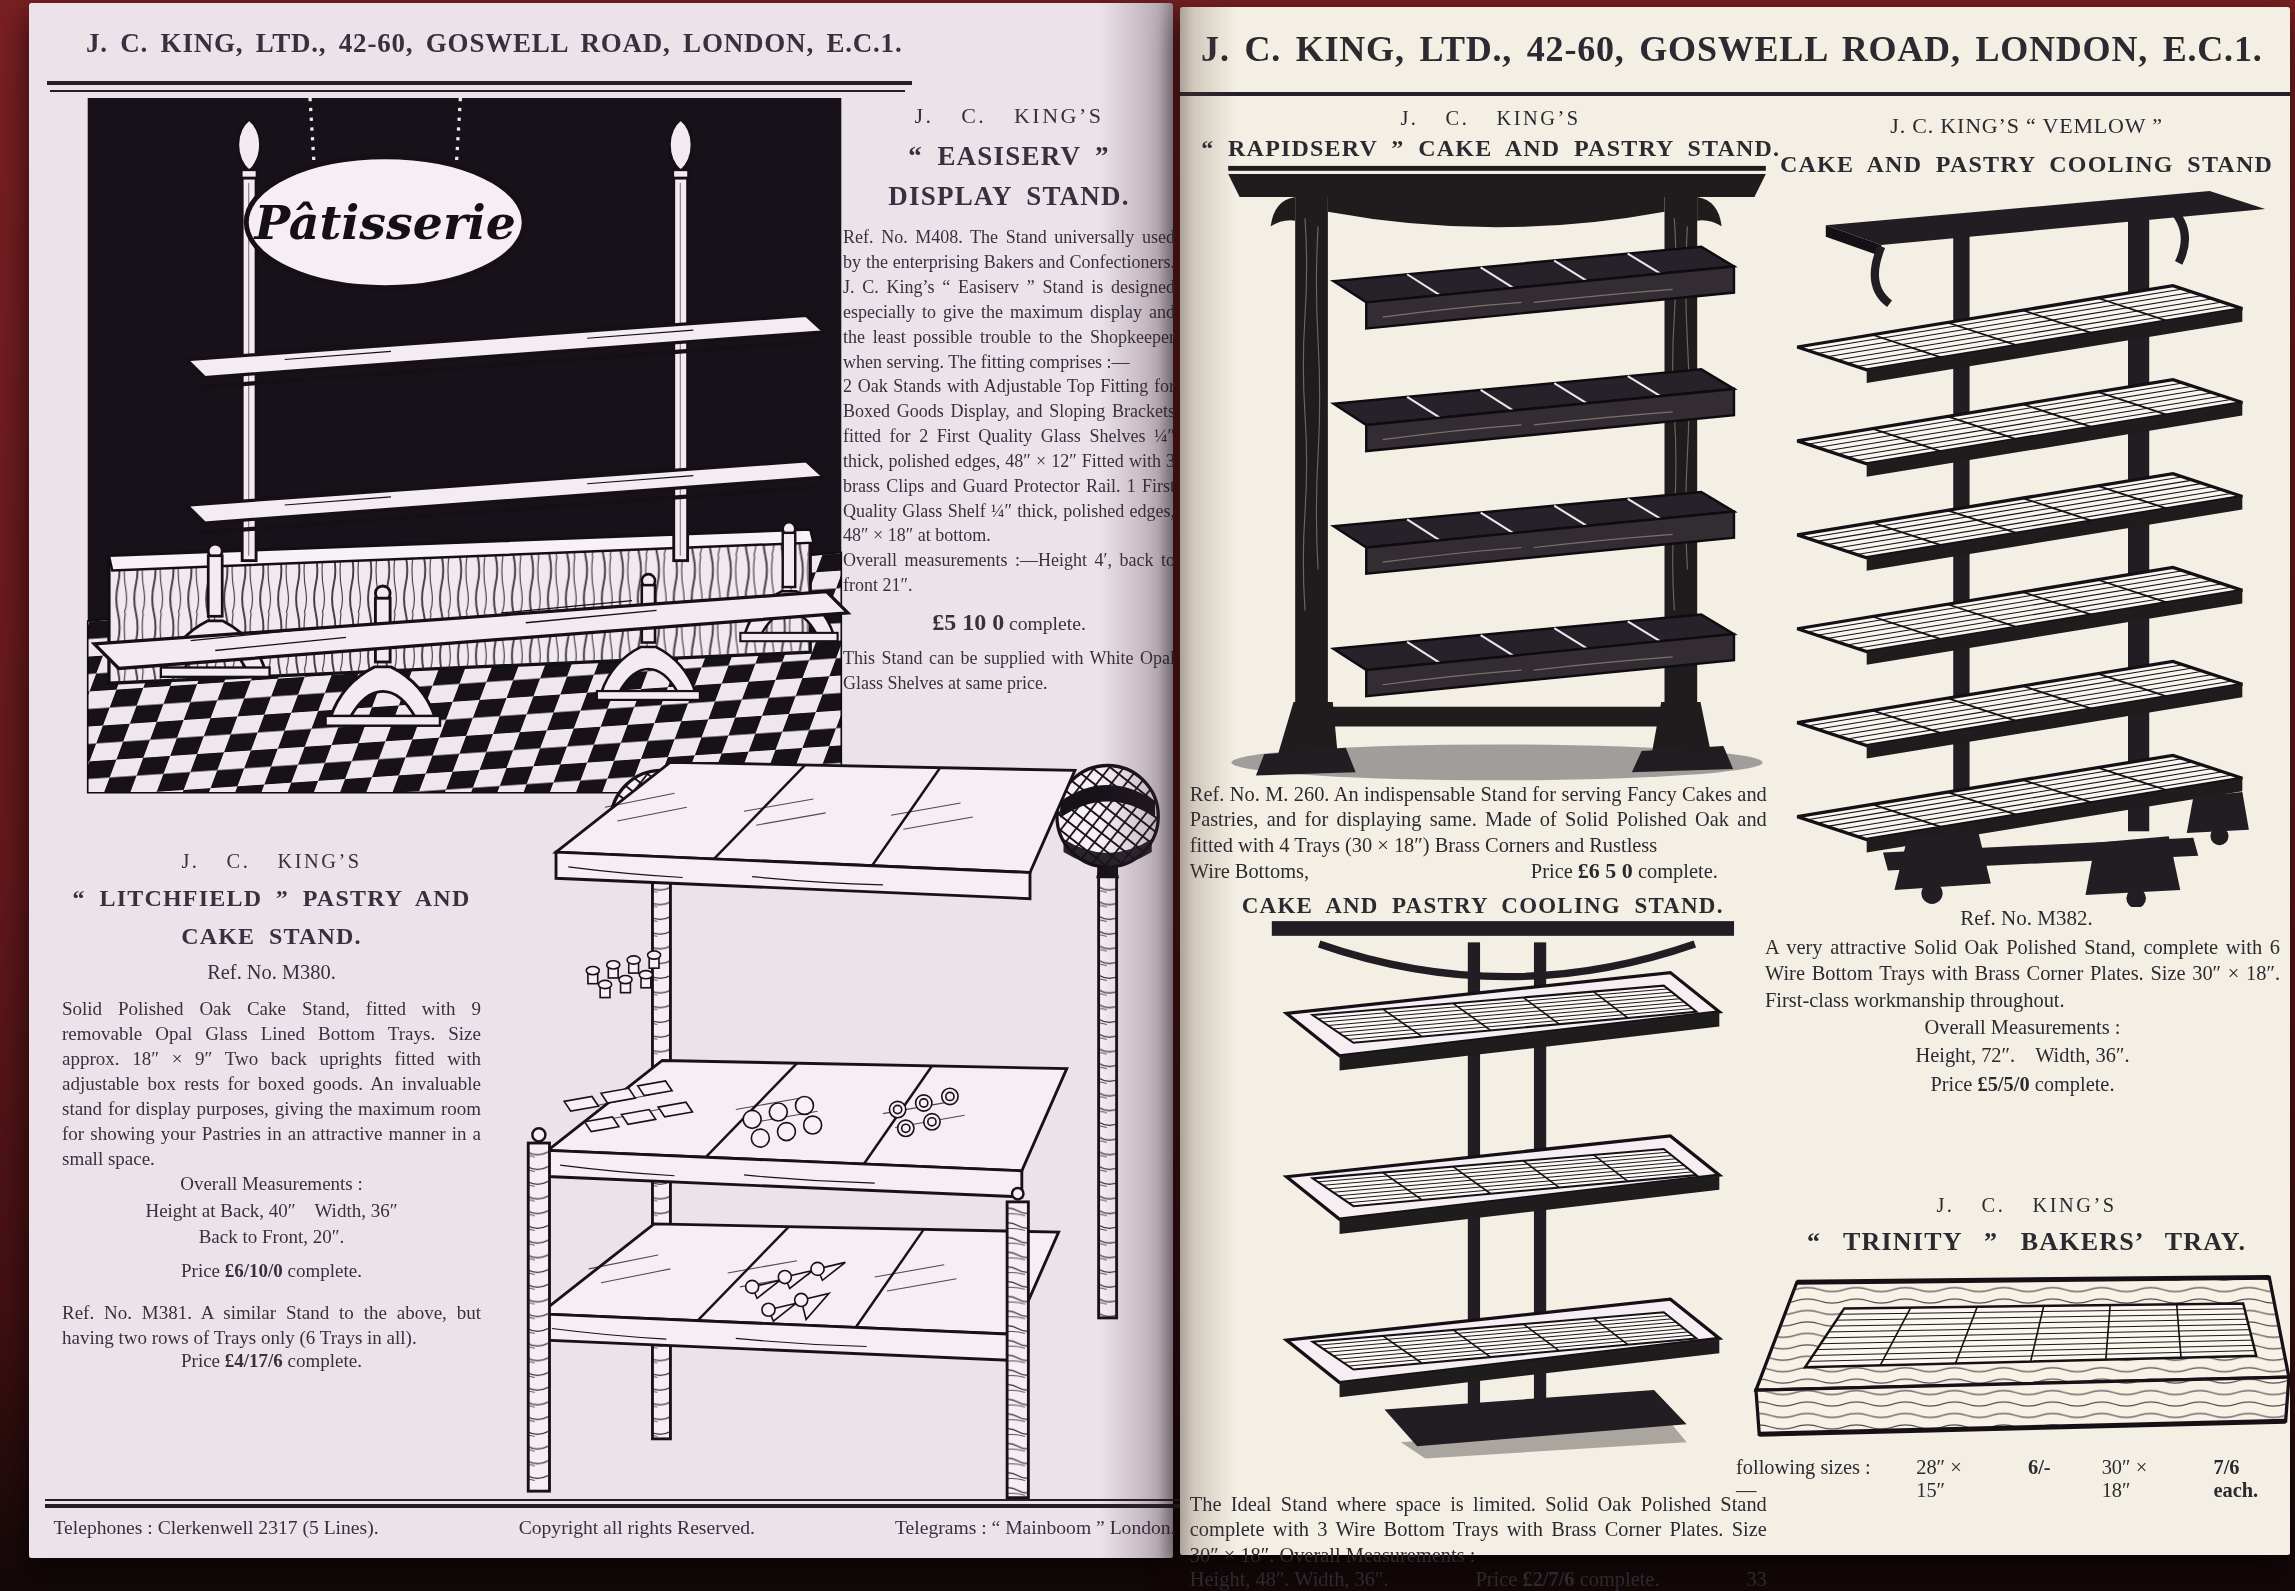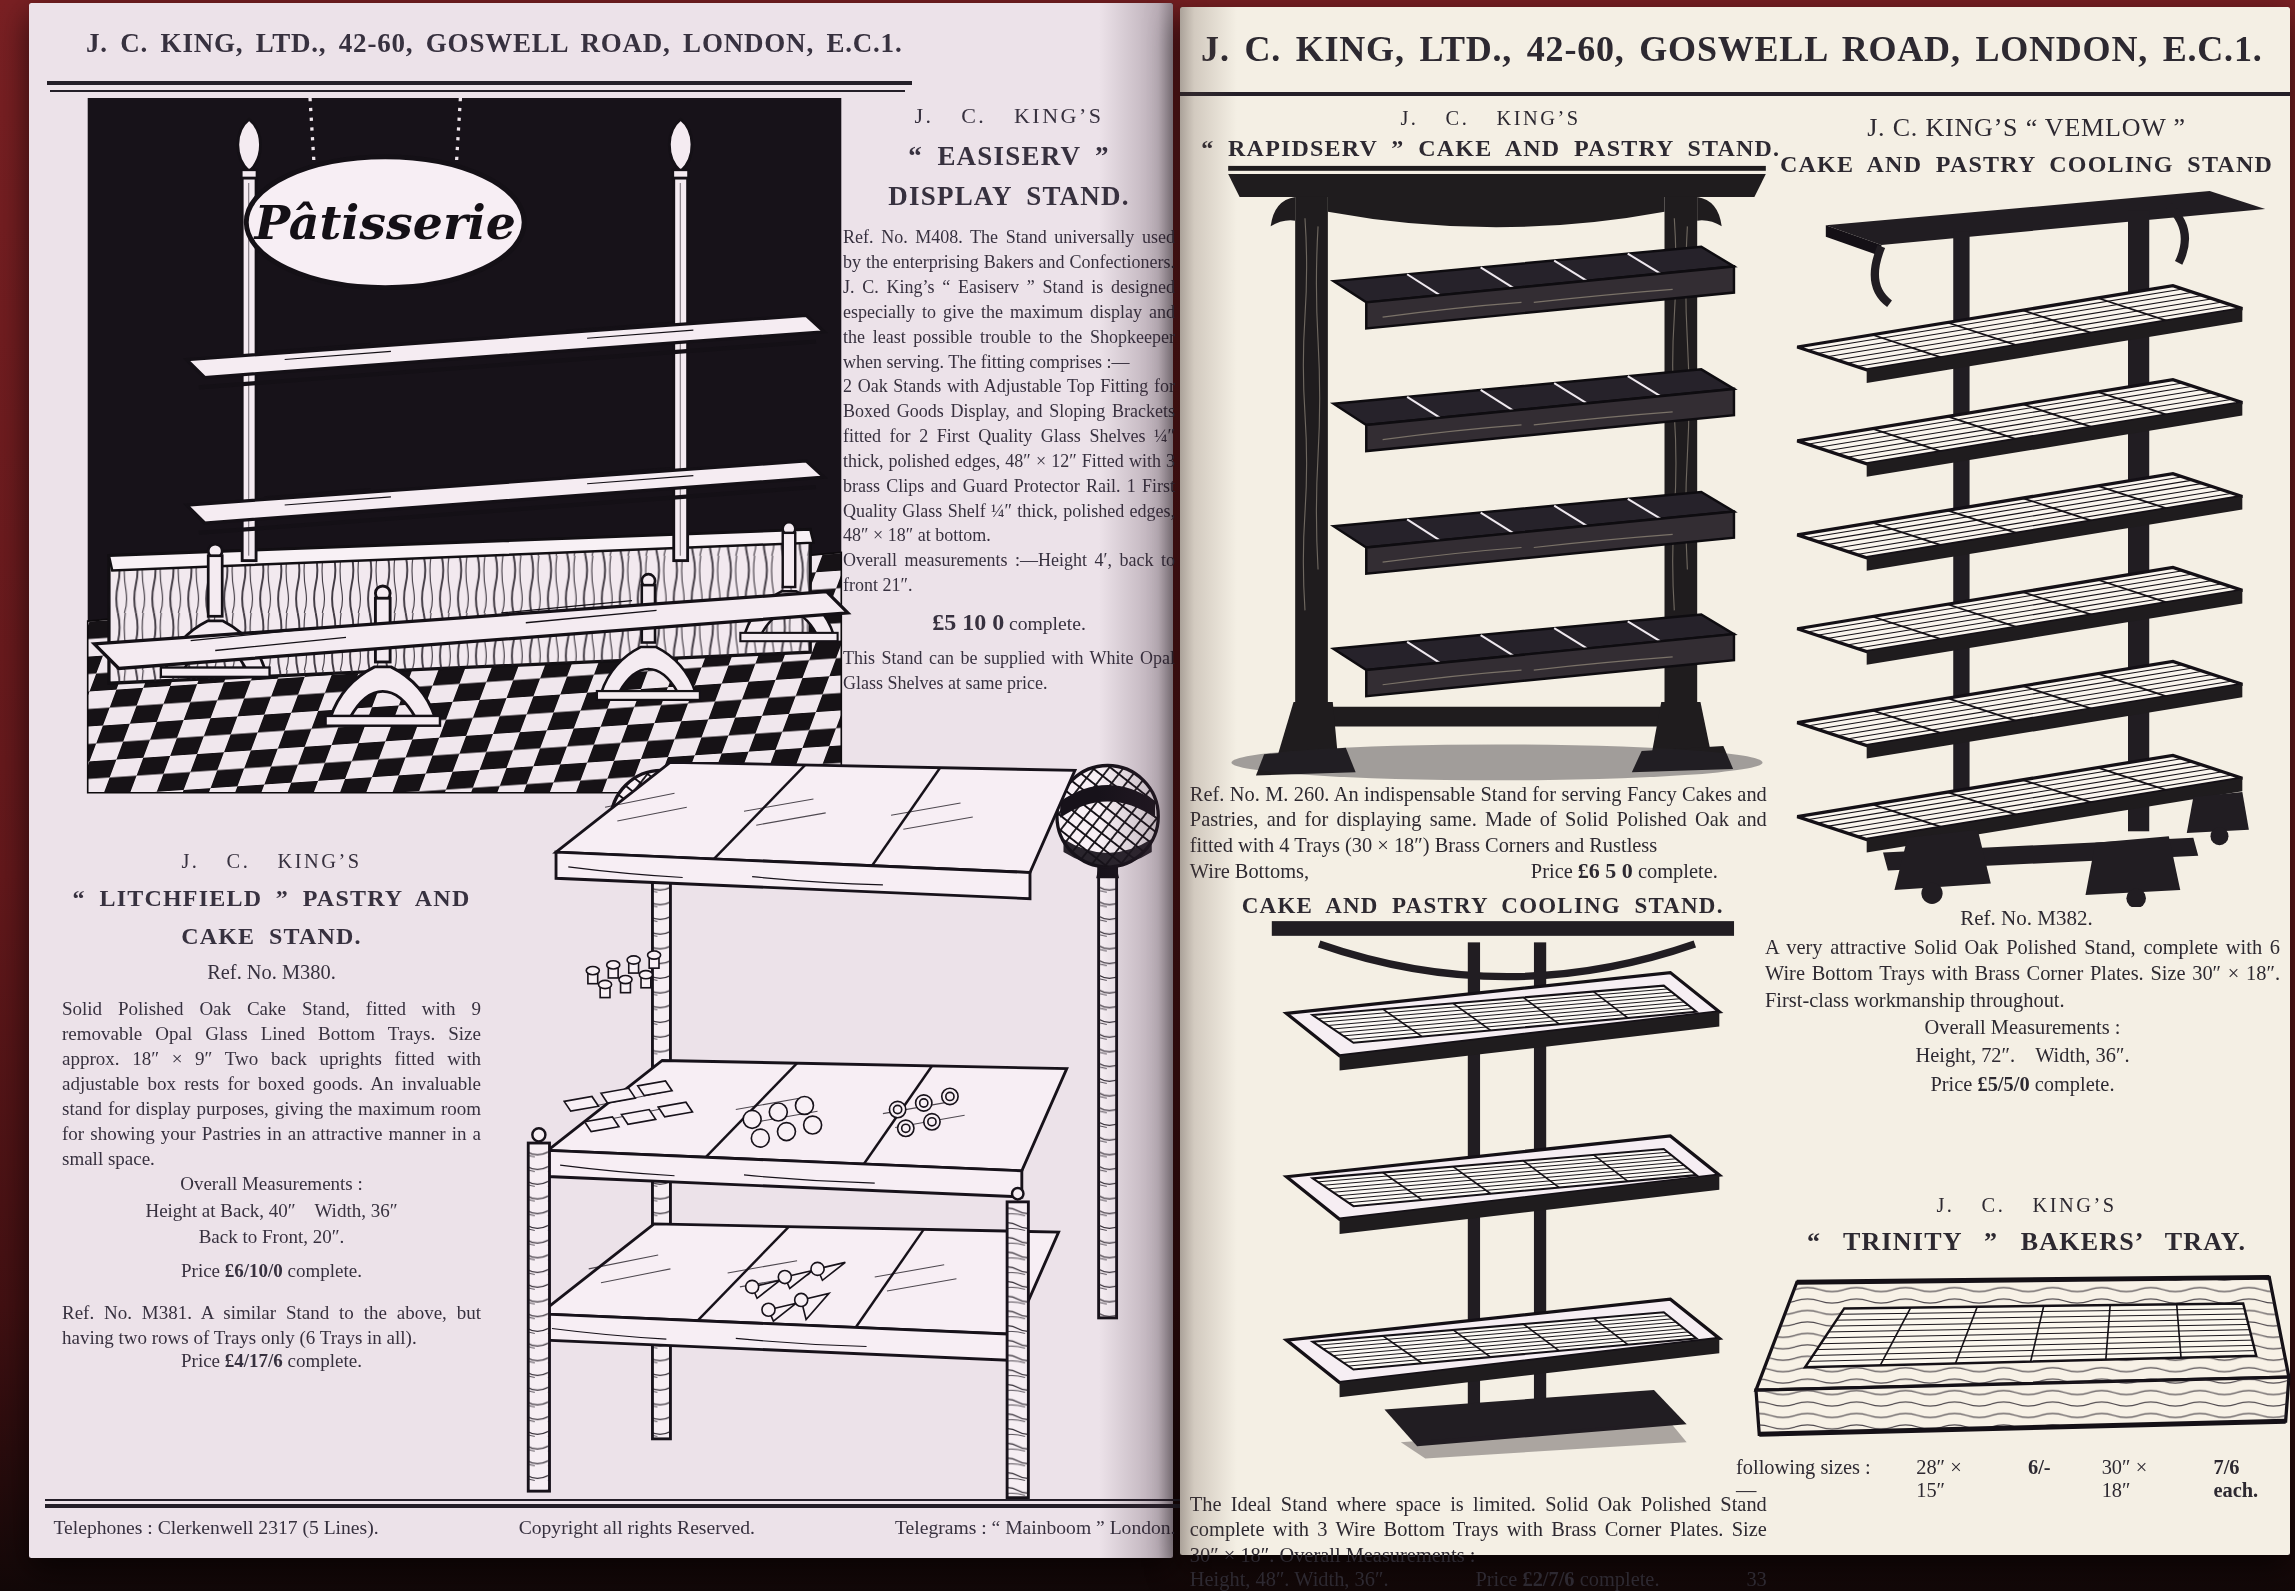--- a/index.html
+++ b/index.html
@@ -329,21 +329,21 @@
     <div class="justify body-copy" style="line-height:1.25;">The Ideal Stand where space is limited.  Solid Oak Polished Stand complete with 3 Wire Bottom Trays with Brass Corner Plates.  Size 30″ × 18″.  Overall Measurements :</div>
     <div class="flexrow" style="justify-content:space-between;">
       <span>Height, 48″. Width, 36″.</span>
       <span>
         <span>Price </span><span class="price-val">£2/7/6</span><span> complete.</span>
       </span>
       <span>33</span>
     </div>
   </div>
 
-  <div class="abs center" style="left:585px;top:106px;width:523px;font-size:26px;letter-spacing:0.8px;">J. C. KING’S “ VEMLOW ”</div>
+  <div class="abs center" style="left:585px;top:106px;width:523px;font-size:22px;letter-spacing:0.8px;">J. C. KING’S “ VEMLOW ”</div>
   <div class="abs center title-line" style="left:585px;top:144px;width:523px;font-size:24px;">CAKE AND PASTRY COOLING STAND</div>
 
   <div class="abs" style="left:605px;top:172px;">
   <svg width="490" height="728" viewBox="0 0 600 890">
     <defs>
       <g id="vtray">
         <polygon points="15,55 475,-20 560,8 100,83" fill="#faf5ee" stroke="#141016" stroke-width="4"></polygon>
         <g stroke="#141016" stroke-width="1.3">
           <line x1="27.1" y1="59" x2="487.1" y2="-16"></line>
               <line x1="39.3" y1="63" x2="499.3" y2="-12"></line>

